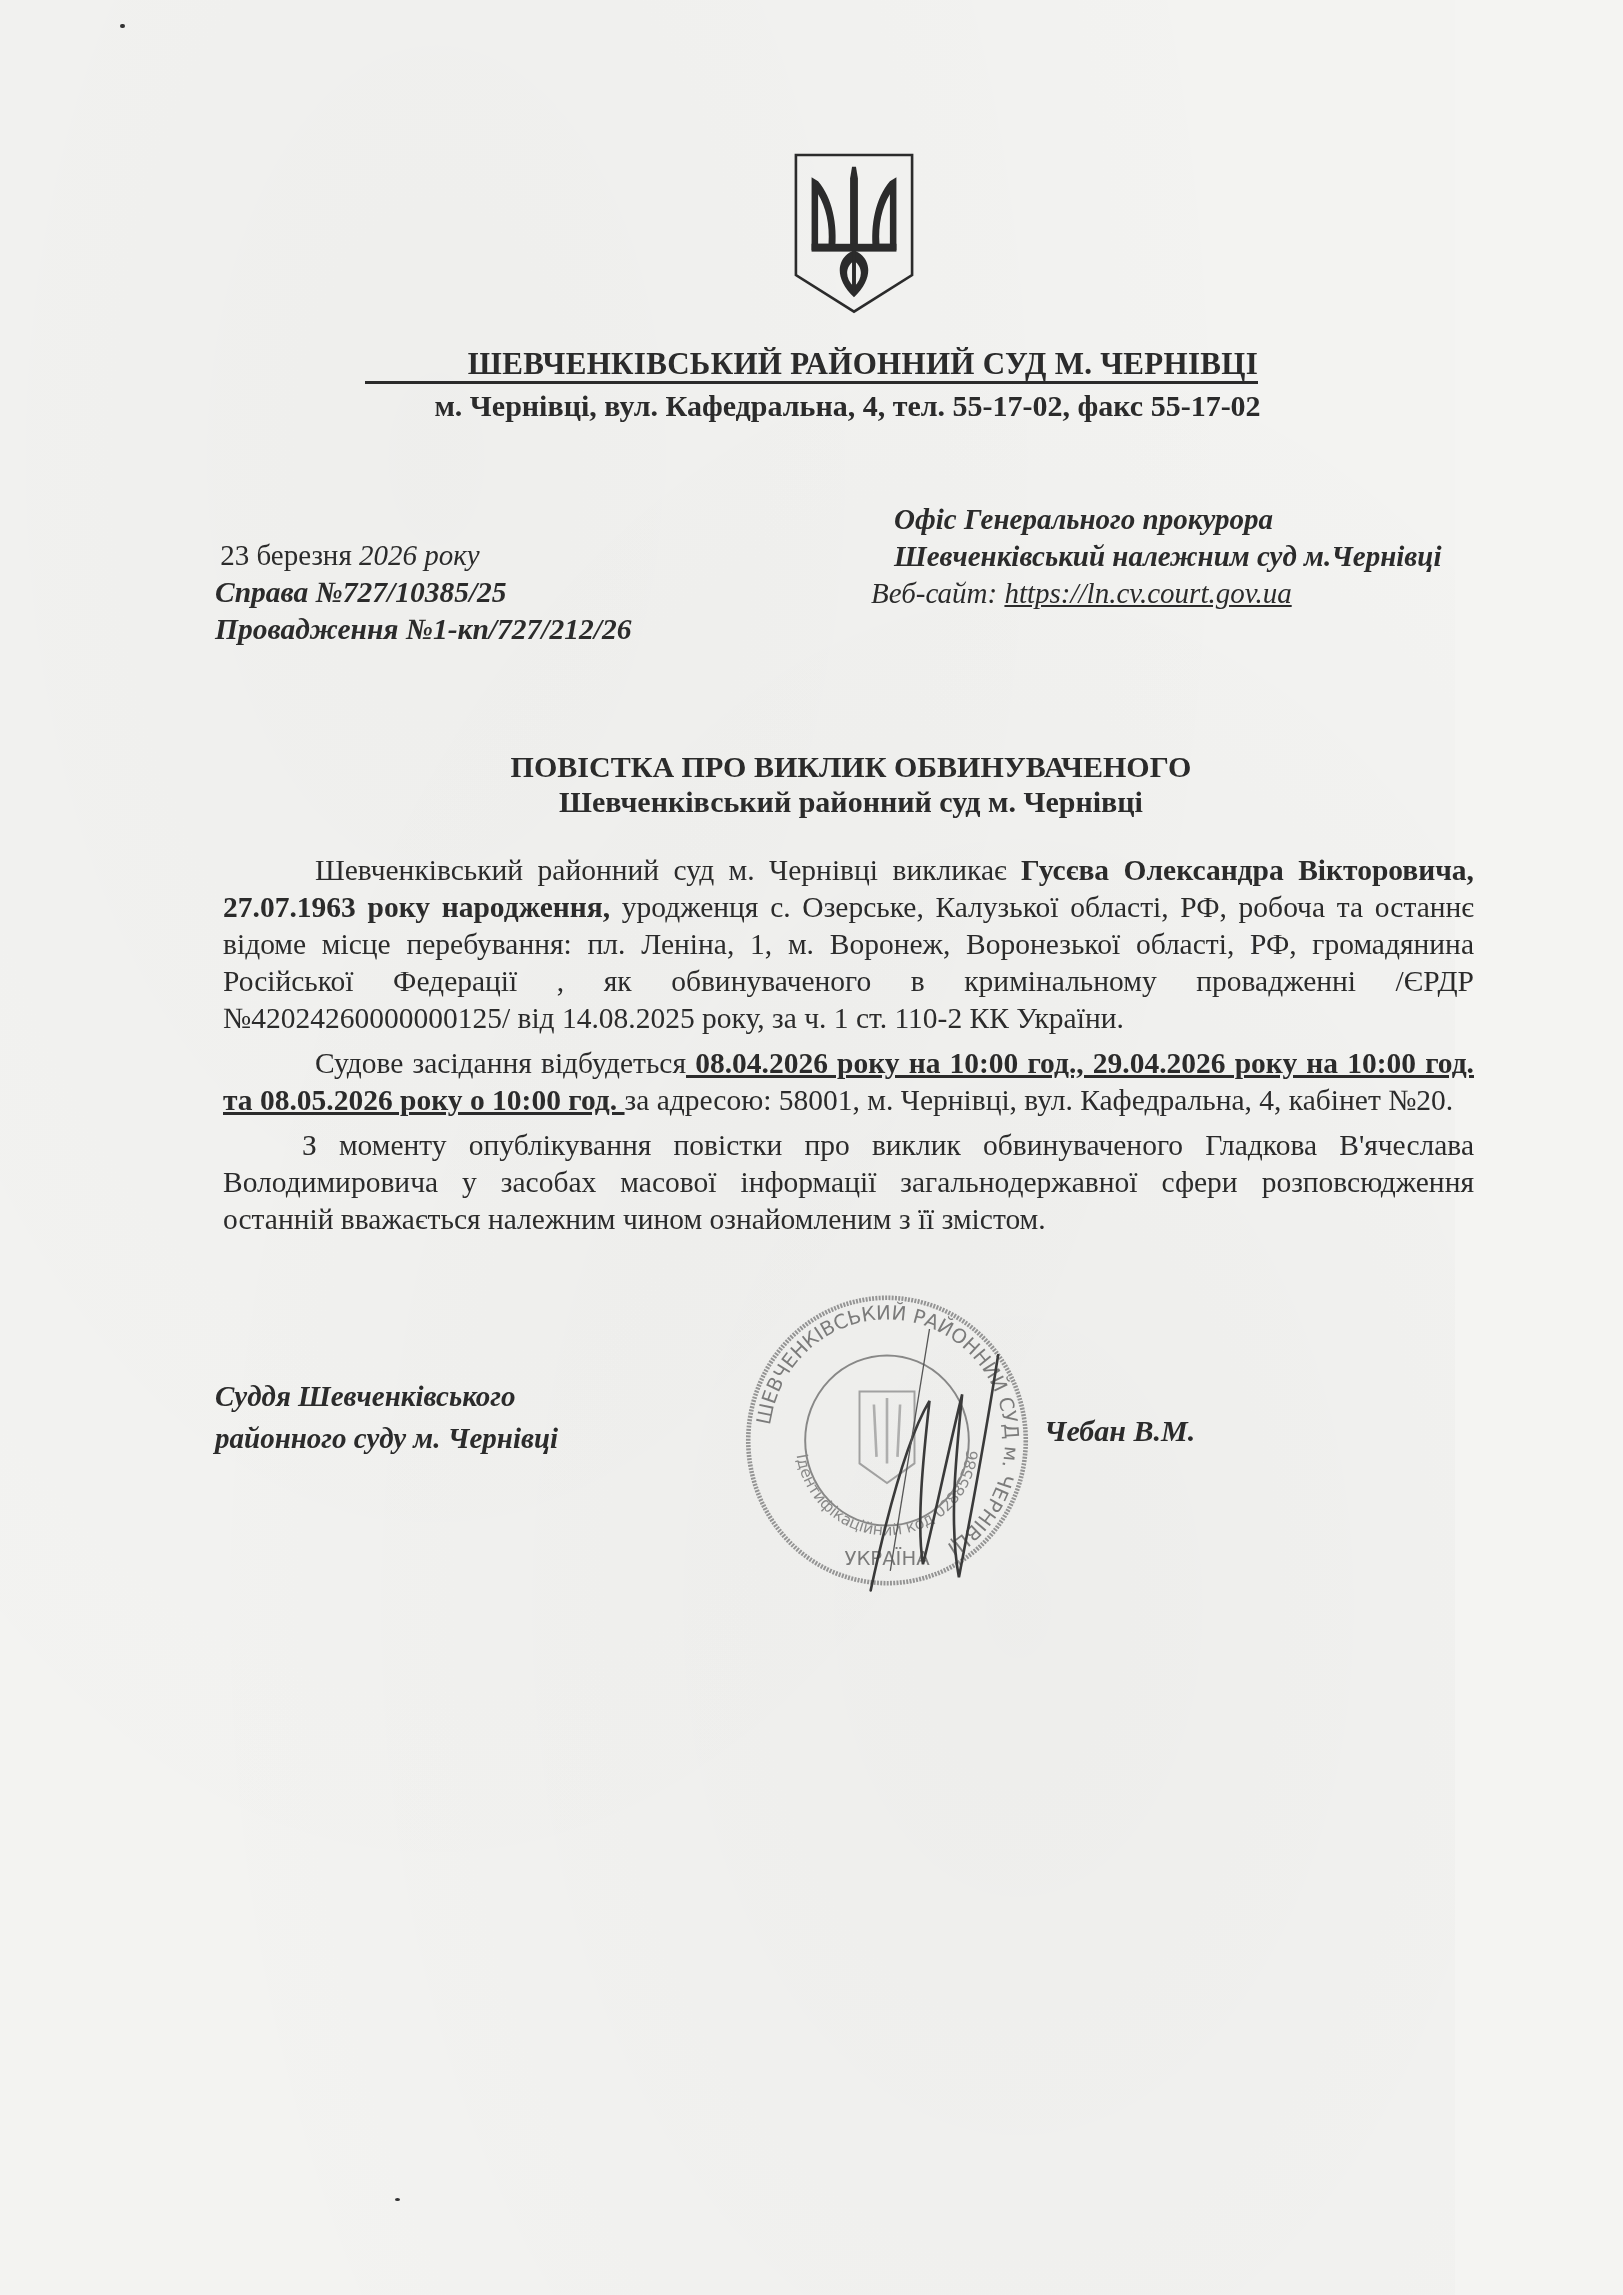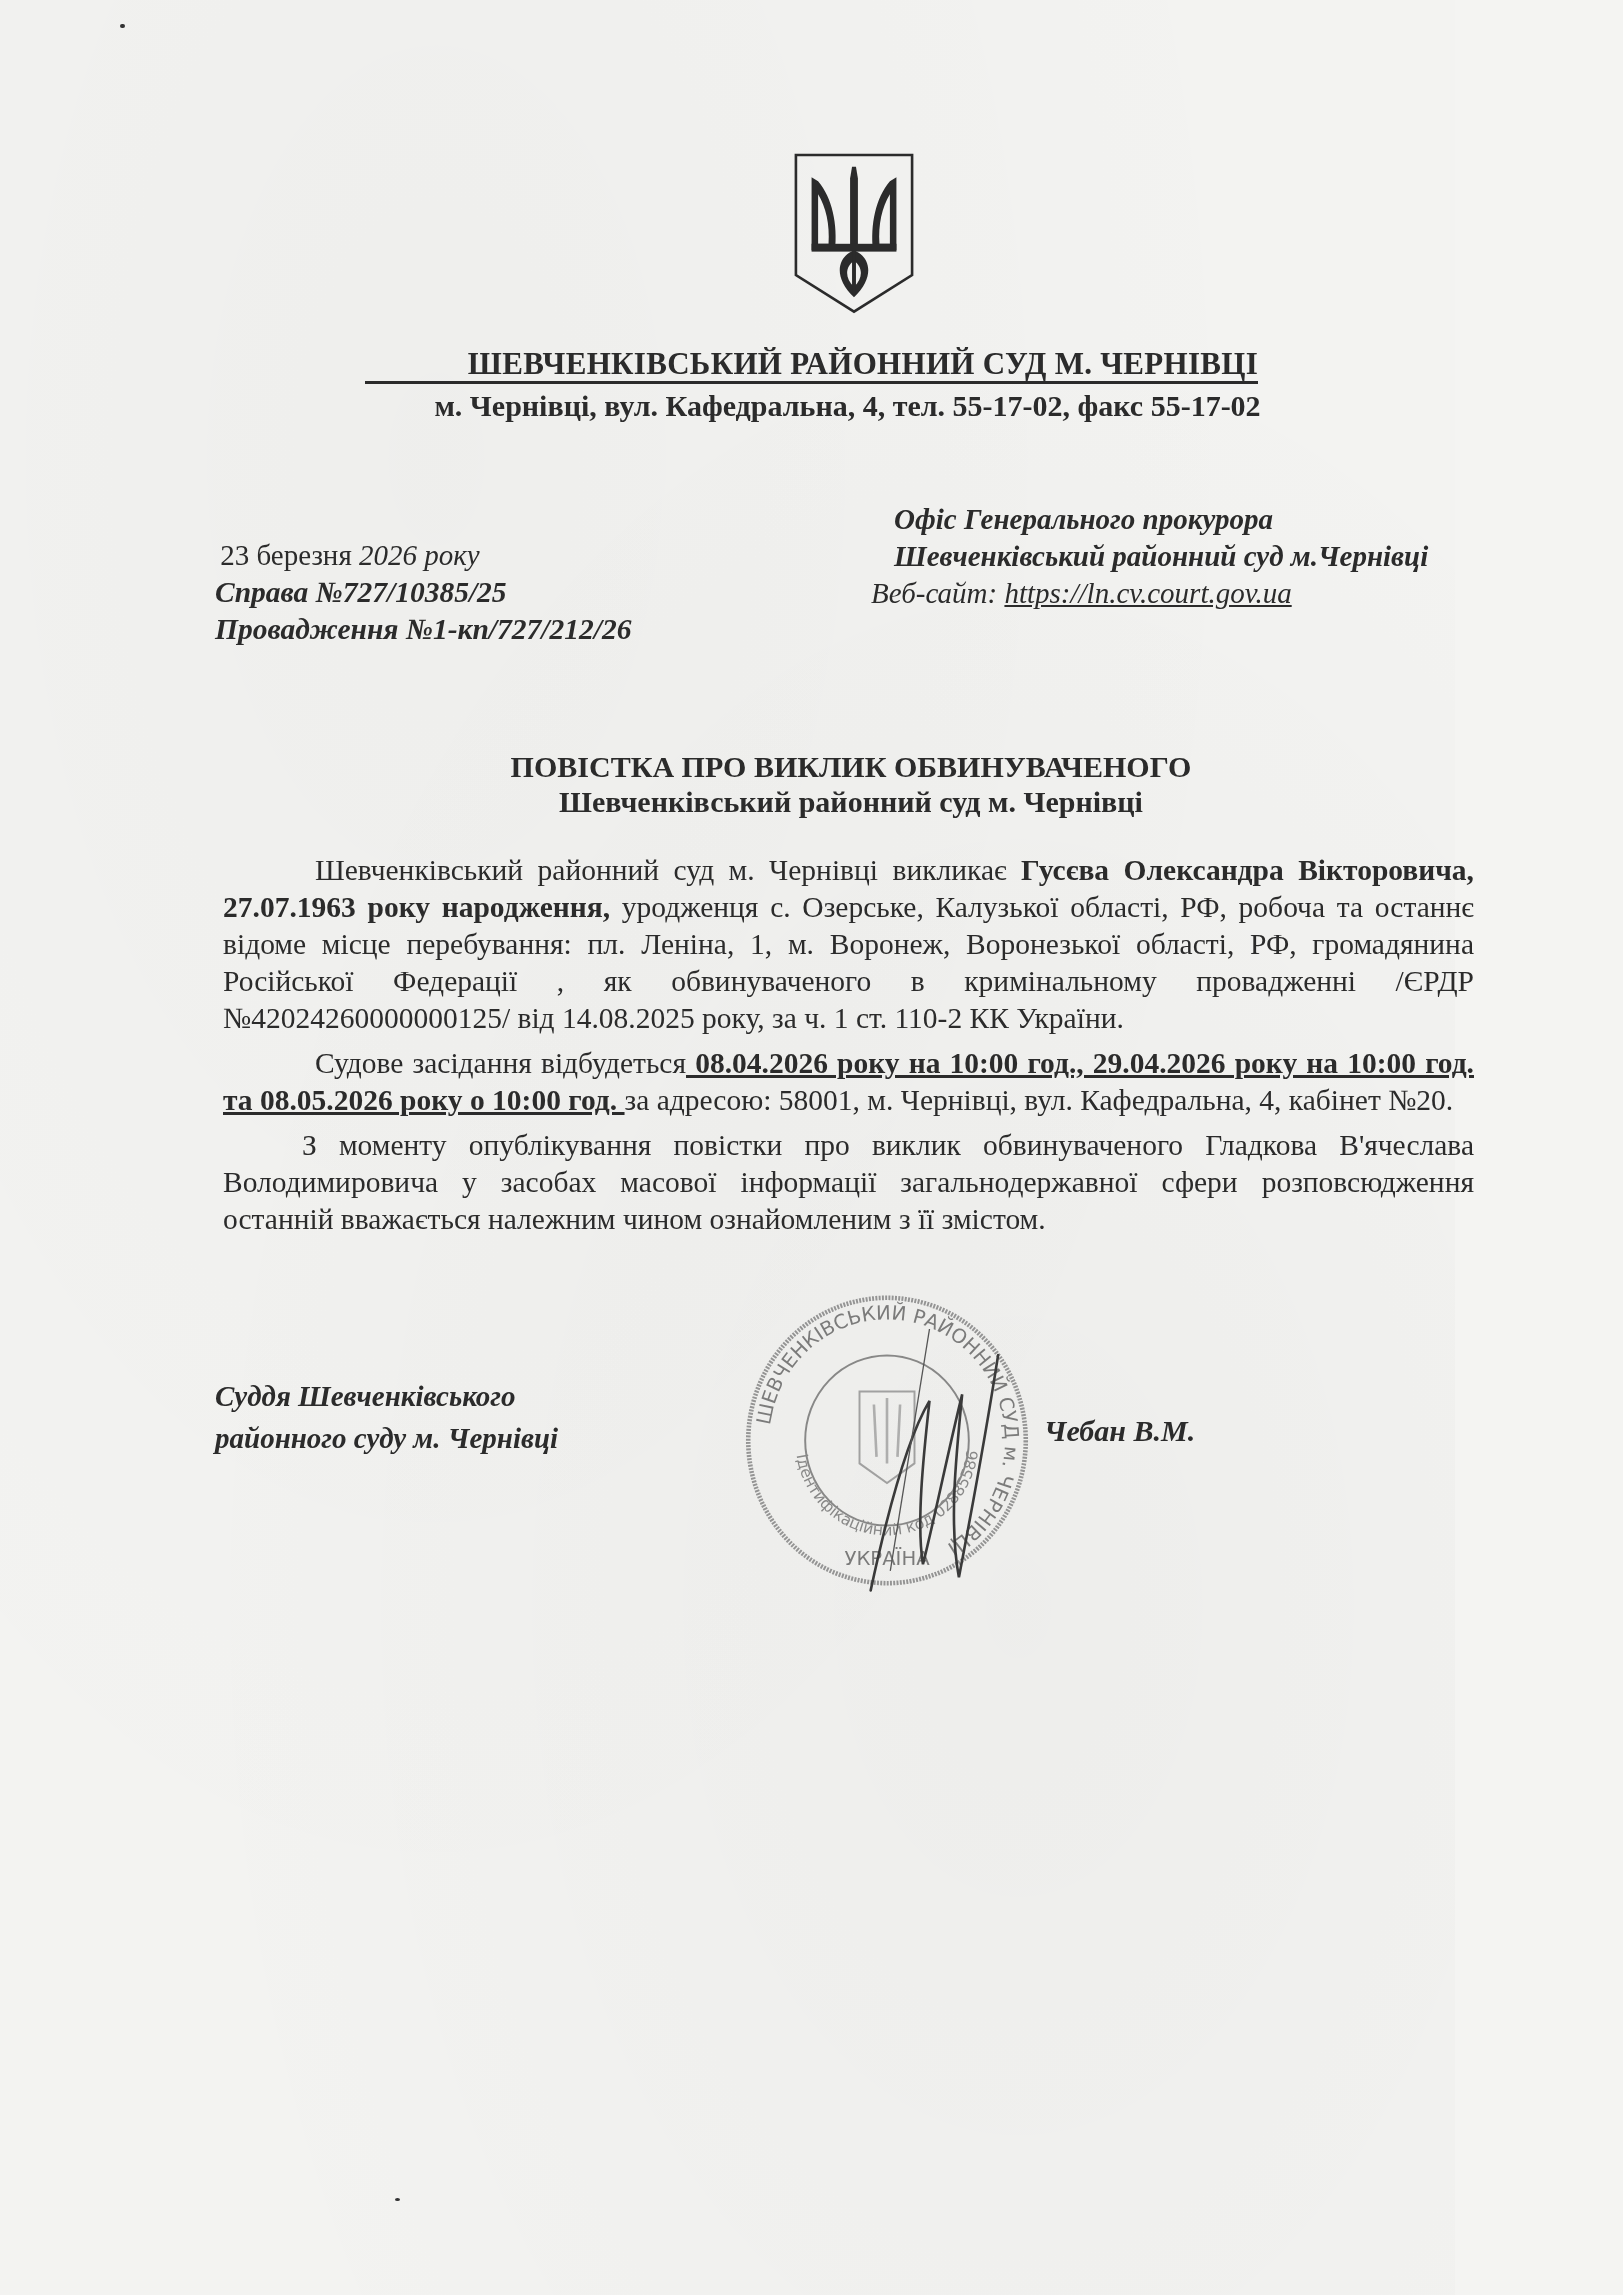--- a/index.html
+++ b/index.html
@@ -103,21 +103,21 @@
     <div class="date">
       <span>23 березня</span>
       <em>2026 року</em>
     </div>
     <div class="bi">Справа №727/10385/25</div>
     <div class="bi">Провадження №1-кп/727/212/26</div>
   </div>
 
   <div class="right-block">
     <div class="b">Офіс Генерального прокурора</div>
-    <div class="b">Шевченківський районний суд м.Чернівці</div>
+    <div class="b">Шевченківський належним суд м.Чернівці</div>
     <div>
       <span>Веб-сайт:</span>
       <span class="u">https://ln.cv.court.gov.ua</span>
     </div>
   </div>
 
   <div class="doc-title">
     <div>ПОВІСТКА ПРО ВИКЛИК ОБВИНУВАЧЕНОГО</div>
     <div>Шевченківський районний суд м. Чернівці</div>
   </div>

